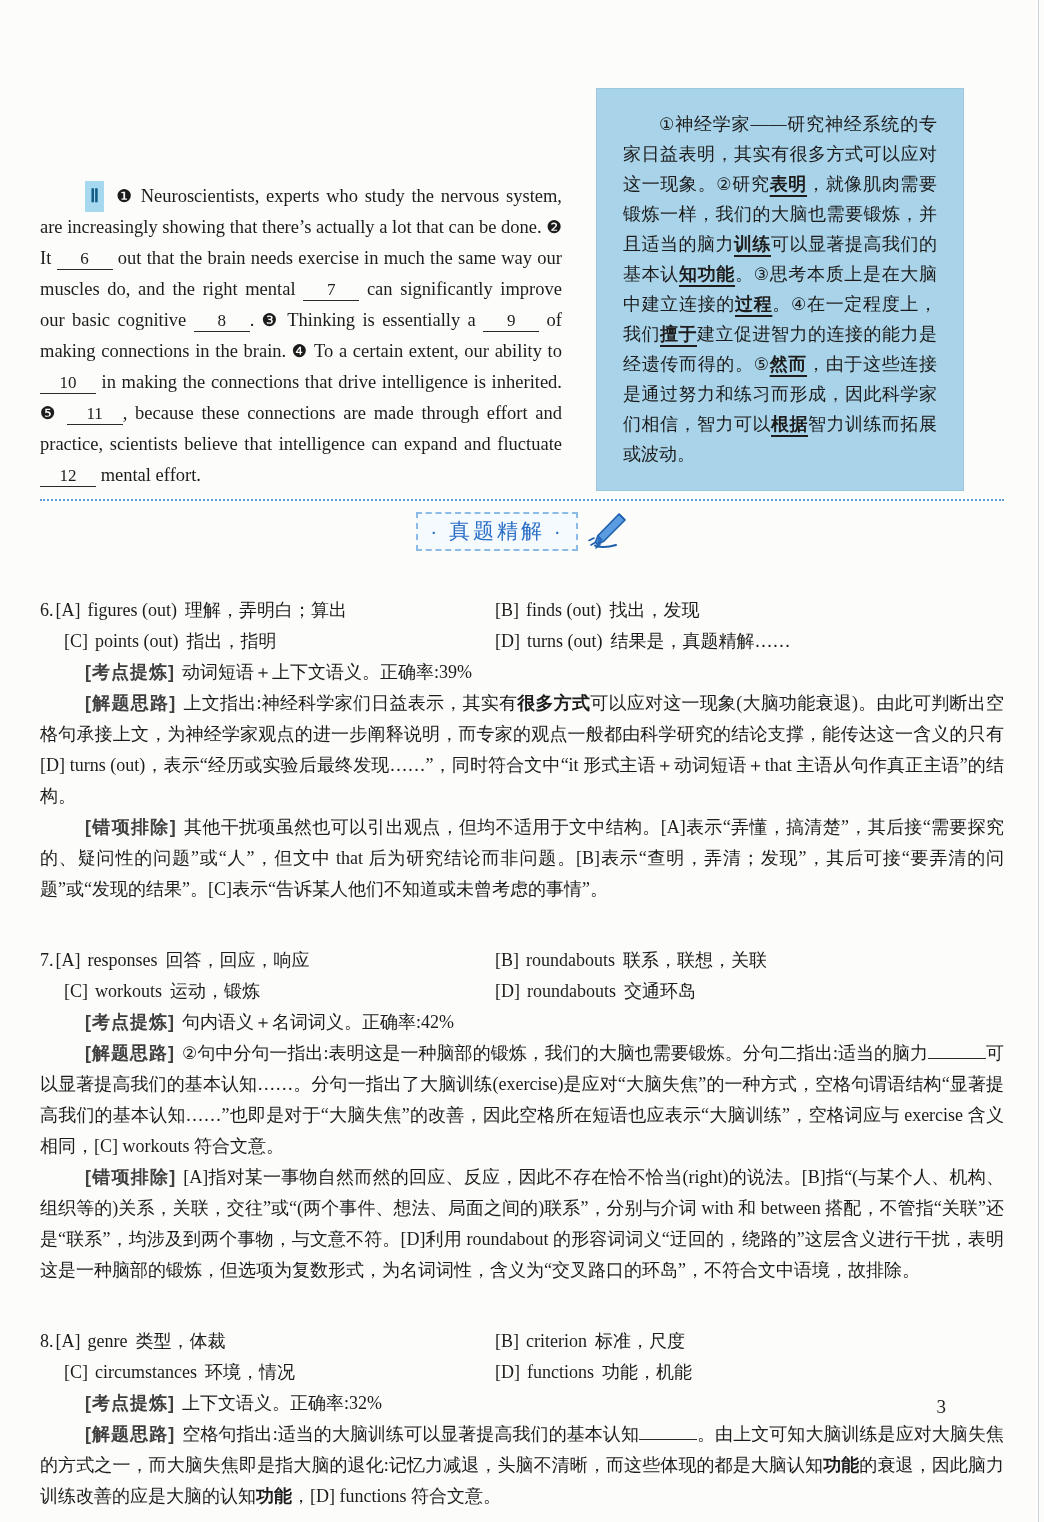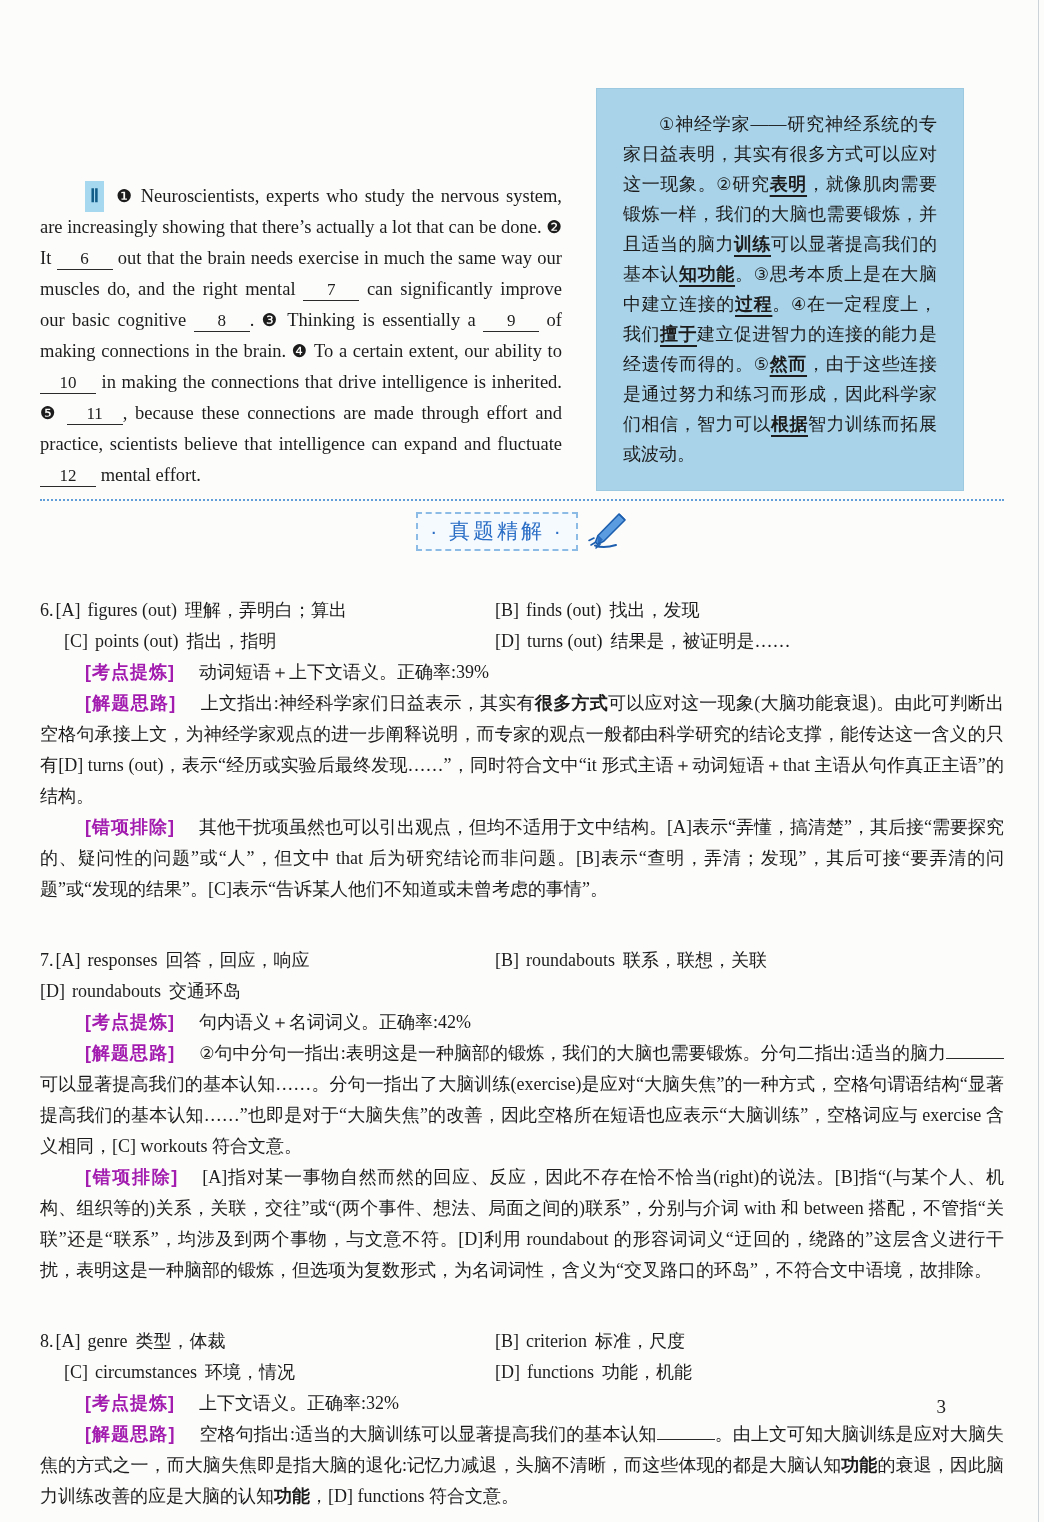--- a/index.html
+++ b/index.html
@@ -54,22 +54,22 @@
   .explain { margin-top:14px; font-size:18px; line-height:31px; }
   .opt-grid { display:grid; grid-template-columns:455px 1fr;margin-top:40px; }
   .opt { white-space:nowrap; }
   .opt.indent { padding-left:24px; }
   .qno { margin-right:2px; }
   .optlabel { margin-right:7px; }
   .opten { margin-right:8px; }
   .kao { padding-left:45px; }
   .para { margin:0; text-align:justify; text-indent:45px; }
   .blabel {
-    color:#a21caf; font-family:"Liberation Sans","DejaVu Sans",sans-serif;
-    font-weight:bold; margin-right:24px; letter-spacing:1px;
+    color:#404040; font-family:"Liberation Sans","DejaVu Sans",sans-serif;
+    font-weight:bold; margin-right:7px; letter-spacing:1px;
   }
   .blank2 {
     display:inline-block; min-width:58px; border-bottom:1.4px solid #2a2a2a;
     text-indent:0; line-height:20px;
   }
 
   .pagenum { position:absolute; top:1396px; right:98px; font-size:19px; color:#222; }
   .scan-edge { position:absolute; top:0; right:5px; width:1.5px; height:1522px; background:#ccd4d9; }
 </style>
 </head>
@@ -104,31 +104,32 @@
     </span>
   </div>
 
   <div class="explain">
 
     <section>
       <div class="opt-grid">
         <div class="opt"><span class="qno">6.</span><span class="optlabel">[A]</span><span class="opten">figures (out)</span><span>理解，弄明白；算出</span></div>
         <div class="opt"><span class="optlabel">[B]</span><span class="opten">finds (out)</span><span>找出，发现</span></div>
         <div class="opt indent"><span class="optlabel">[C]</span><span class="opten">points (out)</span><span>指出，指明</span></div>
-        <div class="opt"><span class="optlabel">[D]</span><span class="opten">turns (out)</span><span>结果是，被证明是……</span></div>
+        <div class="opt"><span class="optlabel">[D]</span><span class="opten">turns (out)</span><span>结果是，真题精解……</span></div>
       </div>
       <div class="kao"><span class="blabel">[考点提炼]</span><span><span>动词短语＋上下文语义。正确率:39%</span></span></div>
       <p class="para"><span class="blabel">[解题思路]</span><span><span>上文指出:神经科学家们日益表示，其实有</span><span class="em-b">很多方式</span><span>可以应对这一现象(大脑功能衰退)。由此可判断出空格句承接上文，为神经学家观点的进一步阐释说明，而专家的观点一般都由科学研究的结论支撑，能传达这一含义的只有[D] turns (out)，表示“经历或实验后最终发现……”，同时符合文中“it 形式主语＋动词短语＋that 主语从句作真正主语”的结构。</span></span></p>
       <p class="para"><span class="blabel">[错项排除]</span><span><span>其他干扰项虽然也可以引出观点，但均不适用于文中结构。[A]表示“弄懂，搞清楚”，其后接“需要探究的、疑问性的问题”或“人”，但文中 that 后为研究结论而非问题。[B]表示“查明，弄清；发现”，其后可接“要弄清的问题”或“发现的结果”。[C]表示“告诉某人他们不知道或未曾考虑的事情”。</span></span></p>
     </section>
 
     <section>
       <div class="opt-grid">
         <div class="opt"><span class="qno">7.</span><span class="optlabel">[A]</span><span class="opten">responses</span><span>回答，回应，响应</span></div>
         <div class="opt"><span class="optlabel">[B]</span><span class="opten">roundabouts</span><span>联系，联想，关联</span></div>
+        <div class="opt indent"><span class="optlabel">[C]</span><span class="opten">workouts</span><span>运动，锻炼</span></div>
         <div class="opt"><span class="optlabel">[D]</span><span class="opten">roundabouts</span><span>交通环岛</span></div>
       </div>
       <div class="kao"><span class="blabel">[考点提炼]</span><span><span>句内语义＋名词词义。正确率:42%</span></span></div>
       <p class="para"><span class="blabel">[解题思路]</span><span><span class="mk">②</span><span>句中分句一指出:表明这是一种脑部的锻炼，我们的大脑也需要锻炼。分句二指出:适当的脑力</span><span class="blank2"></span><span>可以显著提高我们的基本认知……。分句一指出了大脑训练(exercise)是应对“大脑失焦”的一种方式，空格句谓语结构“显著提高我们的基本认知……”也即是对于“大脑失焦”的改善，因此空格所在短语也应表示“大脑训练”，空格词应与 exercise 含义相同，[C] workouts 符合文意。</span></span></p>
       <p class="para"><span class="blabel">[错项排除]</span><span><span>[A]指对某一事物自然而然的回应、反应，因此不存在恰不恰当(right)的说法。[B]指“(与某个人、机构、组织等的)关系，关联，交往”或“(两个事件、想法、局面之间的)联系”，分别与介词 with 和 between 搭配，不管指“关联”还是“联系”，均涉及到两个事物，与文意不符。[D]利用 roundabout 的形容词词义“迂回的，绕路的”这层含义进行干扰，表明这是一种脑部的锻炼，但选项为复数形式，为名词词性，含义为“交叉路口的环岛”，不符合文中语境，故排除。</span></span></p>
     </section>
 
     <section>
       <div class="opt-grid">
         <div class="opt"><span class="qno">8.</span><span class="optlabel">[A]</span><span class="opten">genre</span><span>类型，体裁</span></div>

